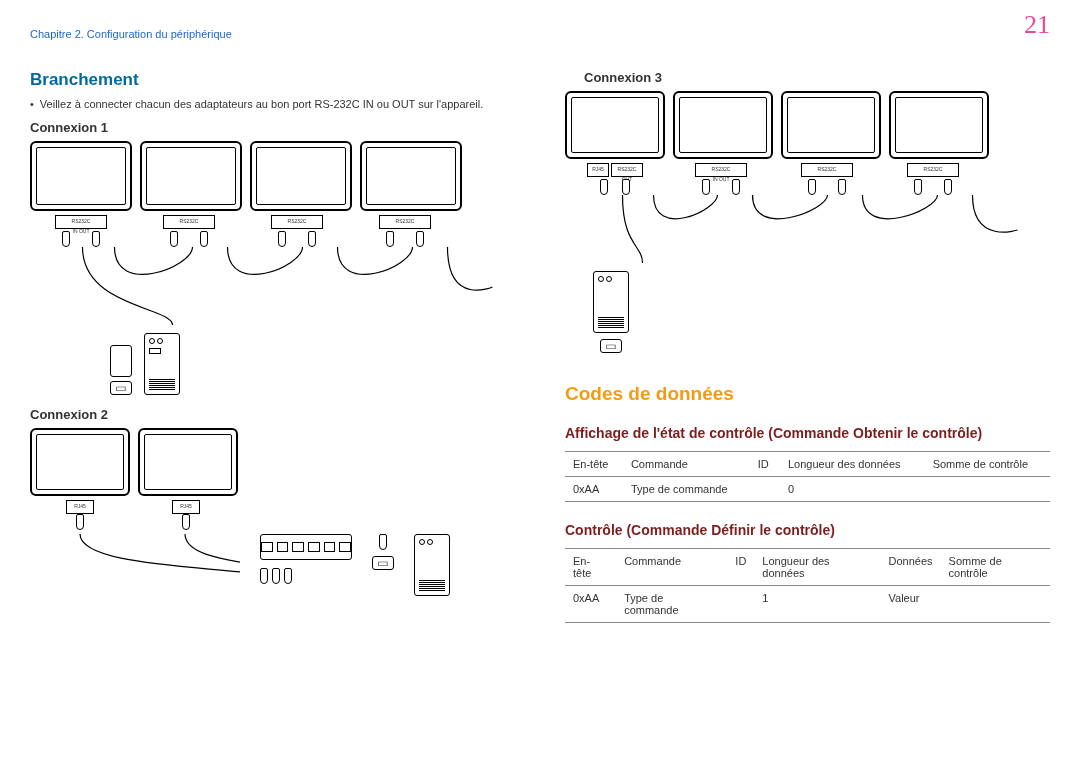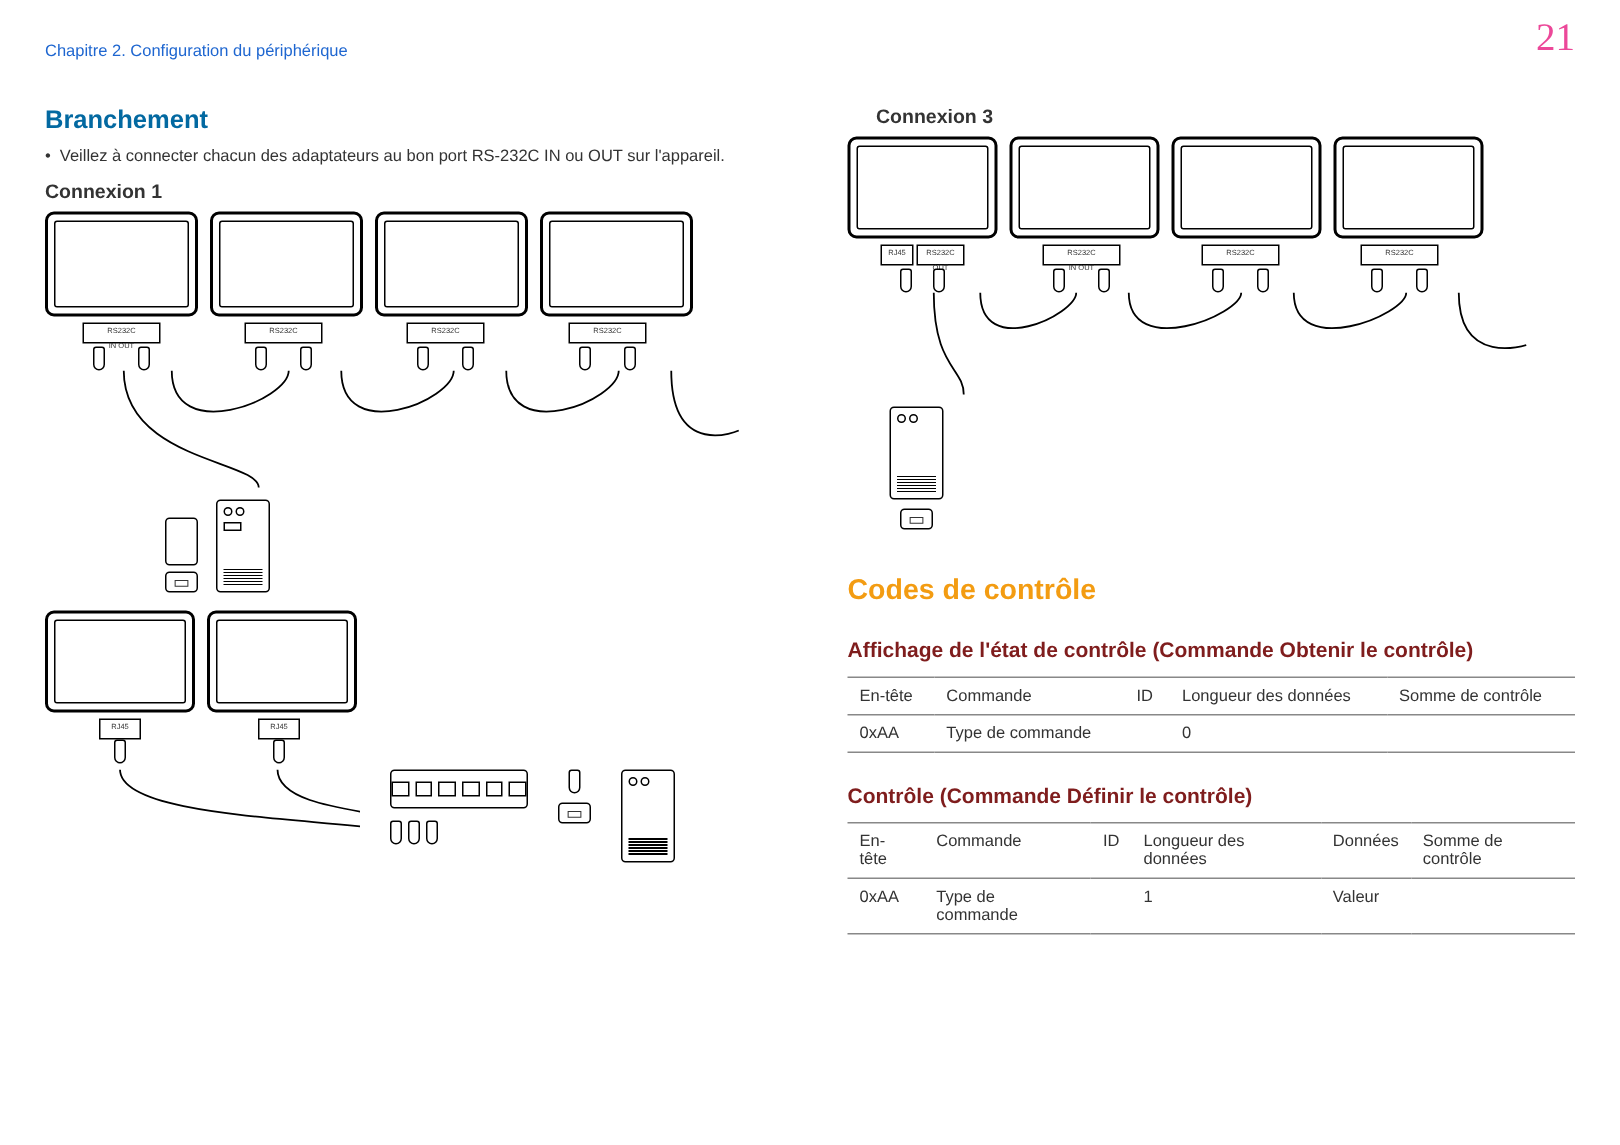--- a/index.html
+++ b/index.html
@@ -303,20 +303,21 @@
           </div>
           <div class="tower">
             <div style="position:absolute;top:4px;left:4px;width:4px;height:4px;border:1px solid #000;border-radius:50%;"></div>
             <div style="position:absolute;top:4px;left:12px;width:4px;height:4px;border:1px solid #000;border-radius:50%;"></div>
             <div style="position:absolute;top:14px;left:4px;width:10px;height:4px;border:1px solid #000;"></div>
             <div class="tower-grill"></div>
           </div>
         </div>
       </div>
 
+      <div class="sub-black">Connexion 2</div>
 
       <div class="diag">
         <div class="diagram-row">
           <div class="monitor monitor-sm">
               <div class="monitor-inner"></div>
             </div>
           <div class="monitor monitor-sm">
               <div class="monitor-inner"></div>
             </div>
         </div>
@@ -432,21 +433,21 @@
             <div class="tower">
               <div style="position:absolute;top:4px;left:4px;width:4px;height:4px;border:1px solid #000;border-radius:50%;"></div>
               <div style="position:absolute;top:4px;left:12px;width:4px;height:4px;border:1px solid #000;border-radius:50%;"></div>
               <div class="tower-grill"></div>
             </div>
             <div class="small-pad">▭</div>
           </div>
         </div>
       </div>
 
-      <div class="h-orange">Codes de contrôle</div>
+      <div class="h-orange">Codes de données</div>
 
       <div class="h-blue-md">Affichage de l'état de contrôle (Commande Obtenir le contrôle)</div>
       <table class="ctl">
         <tbody>
             <tr>
           <td>En-tête</td>
           <td>Commande</td>
           <td>ID</td>
           <td>Longueur des données</td>
           <td>Somme de contrôle</td>

